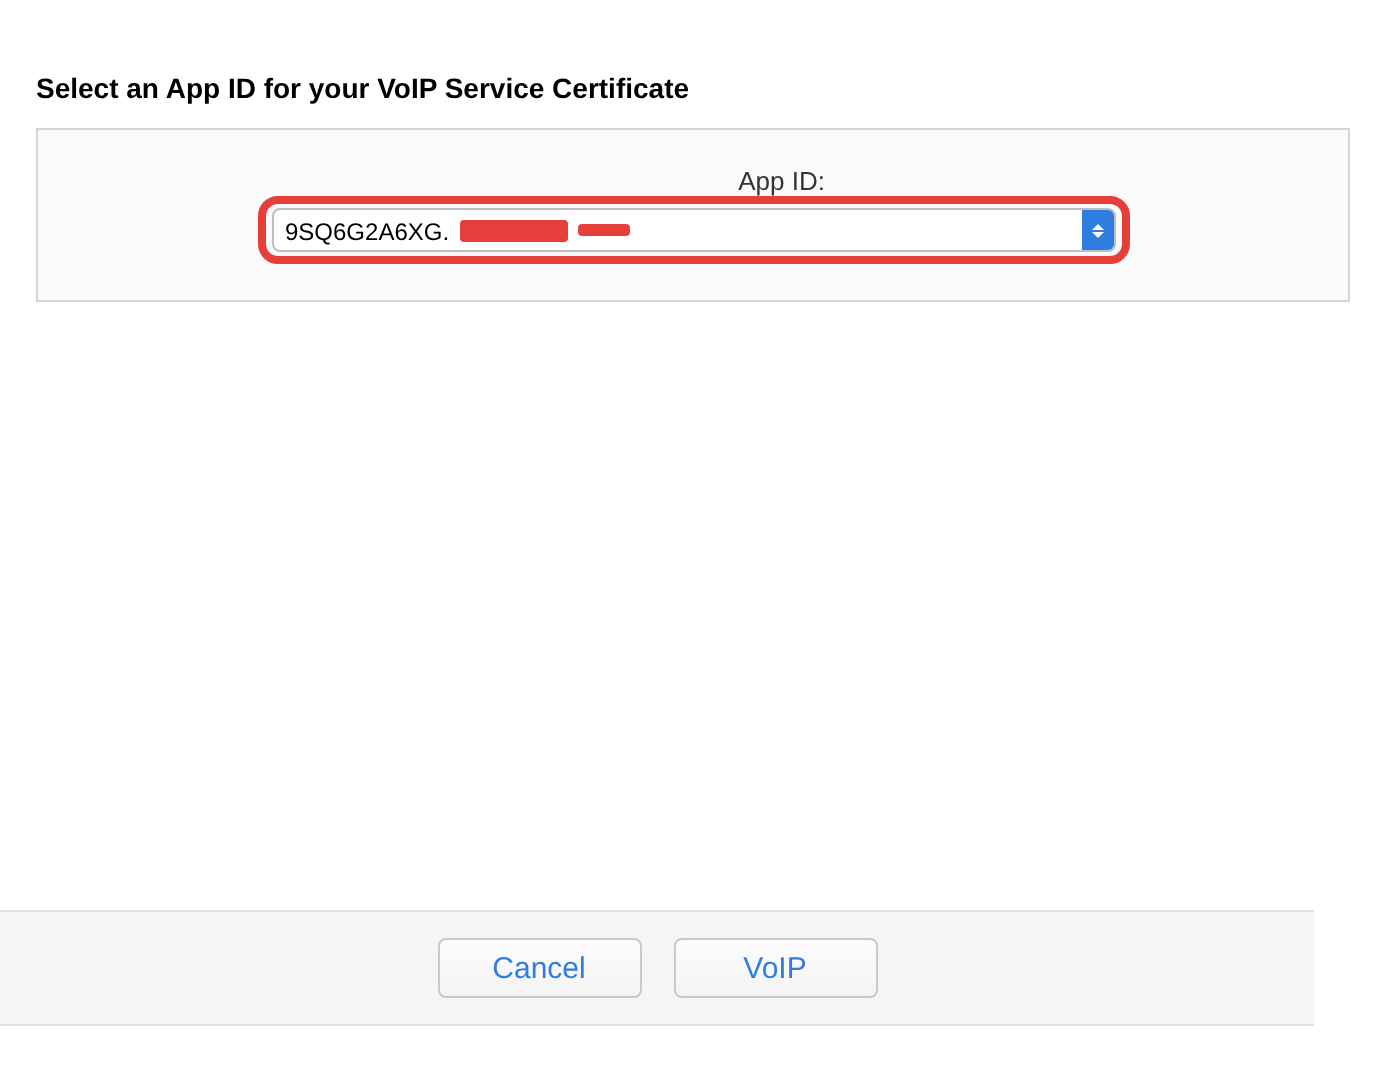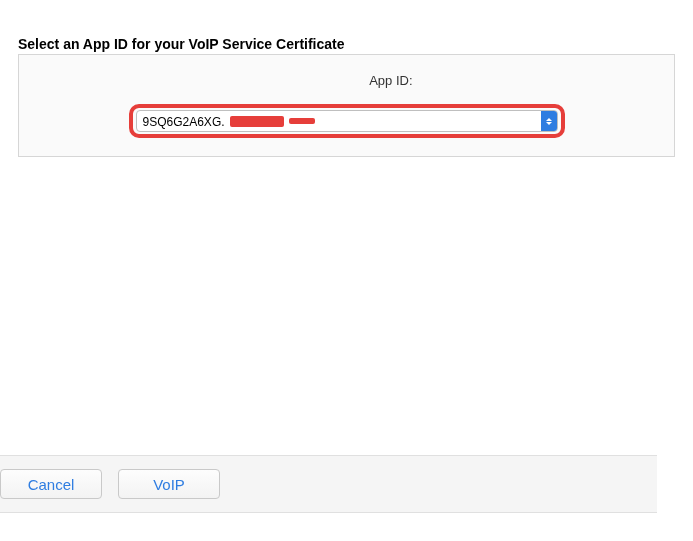--- a/index.html
+++ b/index.html
@@ -10,21 +10,21 @@
       height: 541px;
       position: relative;
     }
     .content {
       padding: 36px 18px 0 18px;
     }
     .heading {
       font-size: 14px;
       font-weight: bold;
       color: #000;
-      margin-bottom: 2px;
+      margin-bottom: 12px;
     }
     .panel {
       border: 1px solid #d6d6d6;
       background: #fafafa;
       padding: 18px 12px;
     }
     .form-row {
       display: flex;
       align-items: center;
       flex-direction: column;
@@ -35,21 +35,20 @@
       font-size: 13px;
       color: #333;
       padding-right: 8px;
     }
     .select-highlight {
       position: relative;
       border: 4px solid #e63e3a;
       border-radius: 10px;
       padding: 2px 3px;
       display: inline-block;
-      margin-top: 16px;
     }
     .select-wrap {
       display: flex;
       align-items: stretch;
       width: 422px;
       height: 22px;
       background: #fff;
       border: 1px solid #bfbfbf;
       border-radius: 4px;
       overflow: hidden;
@@ -92,21 +91,21 @@
     .redact.r2 { left: 152px; width: 26px; height: 6px; top: 7px; }
 
     .footer {
       position: absolute;
       left: 0; right: 36px; bottom: 28px;
       background: #f5f5f5;
       border-top: 1px solid #e0e0e0;
       border-bottom: 1px solid #e0e0e0;
       padding: 13px 0;
       display: flex;
-      justify-content: flex-start;
+      justify-content: center;
       align-items: center;
       gap: 16px;
       margin-top: 40px;
     }
     .btn {
       min-width: 102px;
       height: 30px;
       border-radius: 4px;
       font-size: 15px;
       cursor: pointer;

